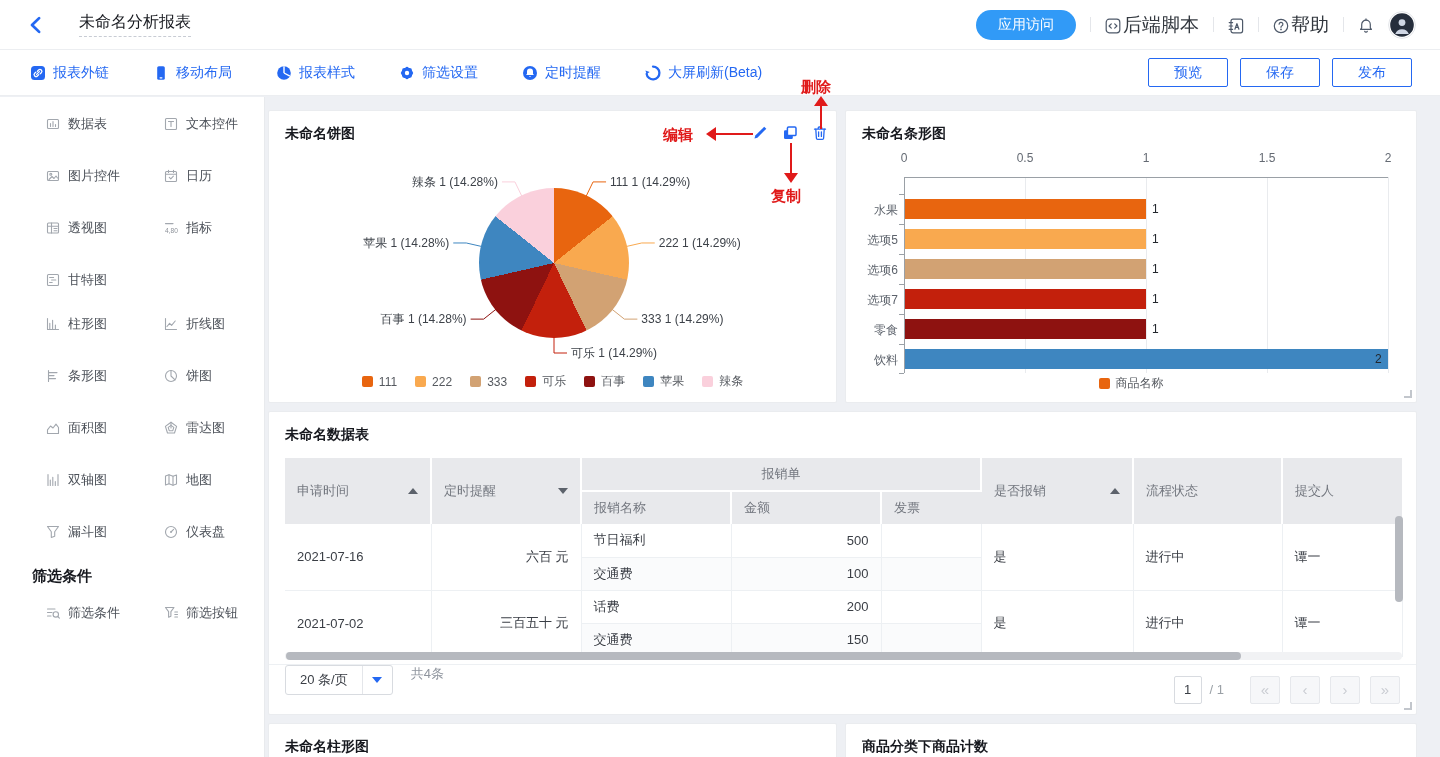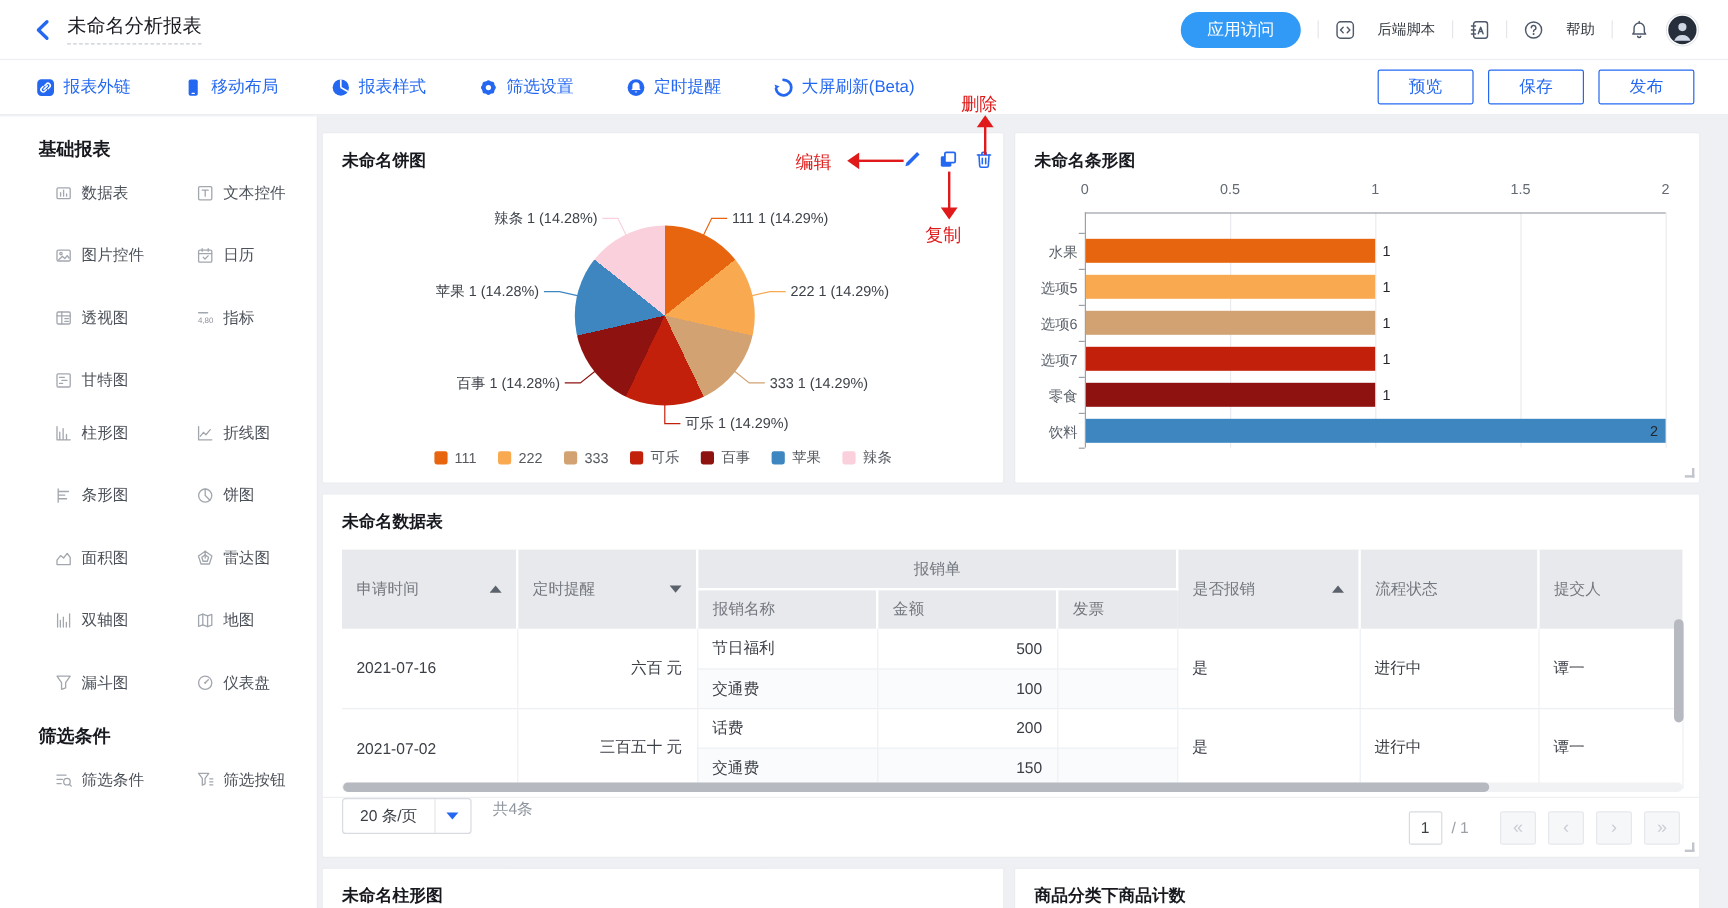--- a/index.html
+++ b/index.html
@@ -4,25 +4,25 @@
 <style>
   *{box-sizing:border-box;margin:0;padding:0}
   html,body{width:1440px;height:757px;overflow:hidden}
   body{font-family:"Liberation Sans",sans-serif;font-size:13px;color:#1f2329;background:#eef0f4;position:relative}
   .ic14{width:14px;height:14px;display:inline-block;flex:none}
   .ic16{width:16px;height:16px;display:inline-block;flex:none}
   .ic28{width:28px;height:28px;display:inline-block;flex:none}
   
   #header{position:absolute;left:0;top:0;width:1440px;height:50px;background:#fff;border-bottom:1px solid #eceef1;display:flex;align-items:center;z-index:5}
   #back-btn{margin-left:26px;width:20px;height:20px;cursor:pointer}
-  #page-title{margin-left:10px;font-size:16px;color:#17191f;border-bottom:1px dashed #c8ccd4;padding-bottom:3px}
+  #page-title{margin-left:33px;font-size:16px;color:#17191f;border-bottom:1px dashed #c8ccd4;padding-bottom:3px}
   #header-right{margin-left:auto;display:flex;align-items:center;margin-right:24px;gap:14px}
   .pill{background:#319af7;color:#fff;border:none;border-radius:15px;height:30px;padding:0 22px;font-size:14px;cursor:pointer}
   .hdivider{width:1px;height:15px;background:#e4e6ea}
-  .hitem{display:flex;align-items:center;gap:19px;color:#33383f;font-size:12px;cursor:pointer}
+  .hitem{display:flex;align-items:center;gap:2px;color:#33383f;font-size:19px;cursor:pointer}
   
   #toolbar{position:absolute;left:0;top:50px;width:1440px;height:46px;background:#fff;border-bottom:1px solid #eceef1;display:flex;align-items:center;z-index:4}
   #tabs{display:flex;align-items:center;gap:44px;margin-left:30px}
   .tab{display:flex;align-items:center;gap:7px;color:#2468f2;font-size:14px;cursor:pointer}
   #toolbar-actions{margin-left:auto;margin-right:28px;display:flex;gap:12px}
   .obtn{width:80px;height:29px;background:#fff;border:1px solid #2468f2;color:#2468f2;font-size:14px;border-radius:2px;cursor:pointer}
   
   #sidebar{position:absolute;left:0;top:97px;width:265px;height:660px;background:#fff;border-right:1px solid #e8eaed;padding:18px 0 0 32px;z-index:3}
   .sb-section{margin-bottom:26px}
   .sb-title{font-size:15px;font-weight:bold;color:#17191f;margin-bottom:18px}
@@ -74,21 +74,21 @@
   #page-size{display:flex;align-items:center;height:30px;border:1px solid #d8dbe0;border-radius:3px;cursor:pointer}
   #page-size .psz-lbl{padding:0 14px;color:#3a3e45}
   #page-size .psz-caret{width:30px;height:100%;border-left:1px solid #e4e6ea;display:flex;align-items:center;justify-content:center}
   .tri-down{width:0;height:0;border-left:5px solid transparent;border-right:5px solid transparent;border-top:6px solid #2468f2}
   #total-count{margin-left:18px;color:#8f959e}
   #pager{margin-left:auto;display:flex;align-items:center;gap:8px}
   #page-input{width:28px;height:28px;border:1px solid #d8dbe0;border-radius:2px;text-align:center;font-size:13px;color:#3a3e45}
   #page-total{color:#9aa0a6}
   .nav-btn{width:30px;height:28px;background:#f6f7f9;border:1px solid #e6e8ec;border-radius:2px;color:#c9ccd2;font-size:15px;line-height:26px;text-align:center;margin-left:2px;cursor:default;user-select:none}
   
-  .ann-text{position:absolute;color:#e01a1a;font-weight:normal;font-size:15px;z-index:50}
+  .ann-text{position:absolute;color:#e01a1a;font-weight:bold;font-size:15px;z-index:50}
   .ann-line{position:absolute;background:#e01a1a;z-index:50}
   .ann-head{position:absolute;width:0;height:0;z-index:50}
 </style>
 </head>
 <body>
 
 <div id="header">
   <span id="back-btn" class="ic16" style="width:20px;height:20px"><svg width="100%" height="100%" viewBox="0 0 16 16" xmlns="http://www.w3.org/2000/svg">
         <path d="M10.5 2.5 4.8 8l5.7 5.5" fill="none" stroke="#2468f2" stroke-width="2.2" stroke-linecap="round" stroke-linejoin="round"></path>
       </svg></span>
@@ -198,21 +198,20 @@
     </div>
   <div id="toolbar-actions">
       <button class="obtn">预览</button>
       <button class="obtn">保存</button>
       <button class="obtn">发布</button>
     </div>
 </div>
 
 <div id="sidebar">
     <div class="sb-section">
-      <div class="sb-title">基础报表</div>
       <div class="sb-grid">
         <div class="sb-item">
           <span class="ic14"><svg width="100%" height="100%" viewBox="0 0 14 14" xmlns="http://www.w3.org/2000/svg">
               <g fill="none" stroke="#a2a7ae" stroke-width="1.1" stroke-linecap="round" stroke-linejoin="round">
                 <rect x="1.5" y="2.5" width="11" height="9" rx="1"></rect>
                 <path d="M4.5 9.5v-3M7 9.5v-5M9.5 9.5v-2"></path>
               </g>
             </svg></span>
           <span>数据表</span>
         </div>
@@ -490,20 +489,26 @@
         <div class="tickmark" style="left: 53px; top: 173px;"></div>
         <div class="cat-lbl" style="left: 2px; top: 211px;">零食</div>
         <div class="bar" style="left: 59px; top: 208px; width: 241px; background: rgb(142, 18, 16);"></div>
         <div class="val-lbl" style="left: 306px; top: 211px;">1</div>
         <div class="tickmark" style="left: 53px; top: 203px;"></div>
         <div class="cat-lbl" style="left: 2px; top: 241px;">饮料</div>
         <div class="bar" style="left: 59px; top: 238px; width: 483px; background: rgb(62, 134, 192);"></div>
         <div class="val-lbl" style="left: 529px; top: 241px;">2</div>
         <div class="tickmark" style="left: 53px; top: 233px;"></div>
         <div class="tickmark" style="left: 53px; top: 262px;"></div>
+      </div>
+    <div class="legend-row" id="bar-legend" style="bottom:10px">
+        <span class="lg-item">
+          <span class="lg-sq" style="background: rgb(232, 101, 15);"></span>
+          <span>商品名称</span>
+        </span>
       </div>
     <div class="rz"></div>
   </div>
 
   <div class="card" id="table-card">
     <div class="card-title">未命名数据表</div>
     <table id="dtable">
       <colgroup>
         <col style="width:146px">
           <col style="width:150px">

